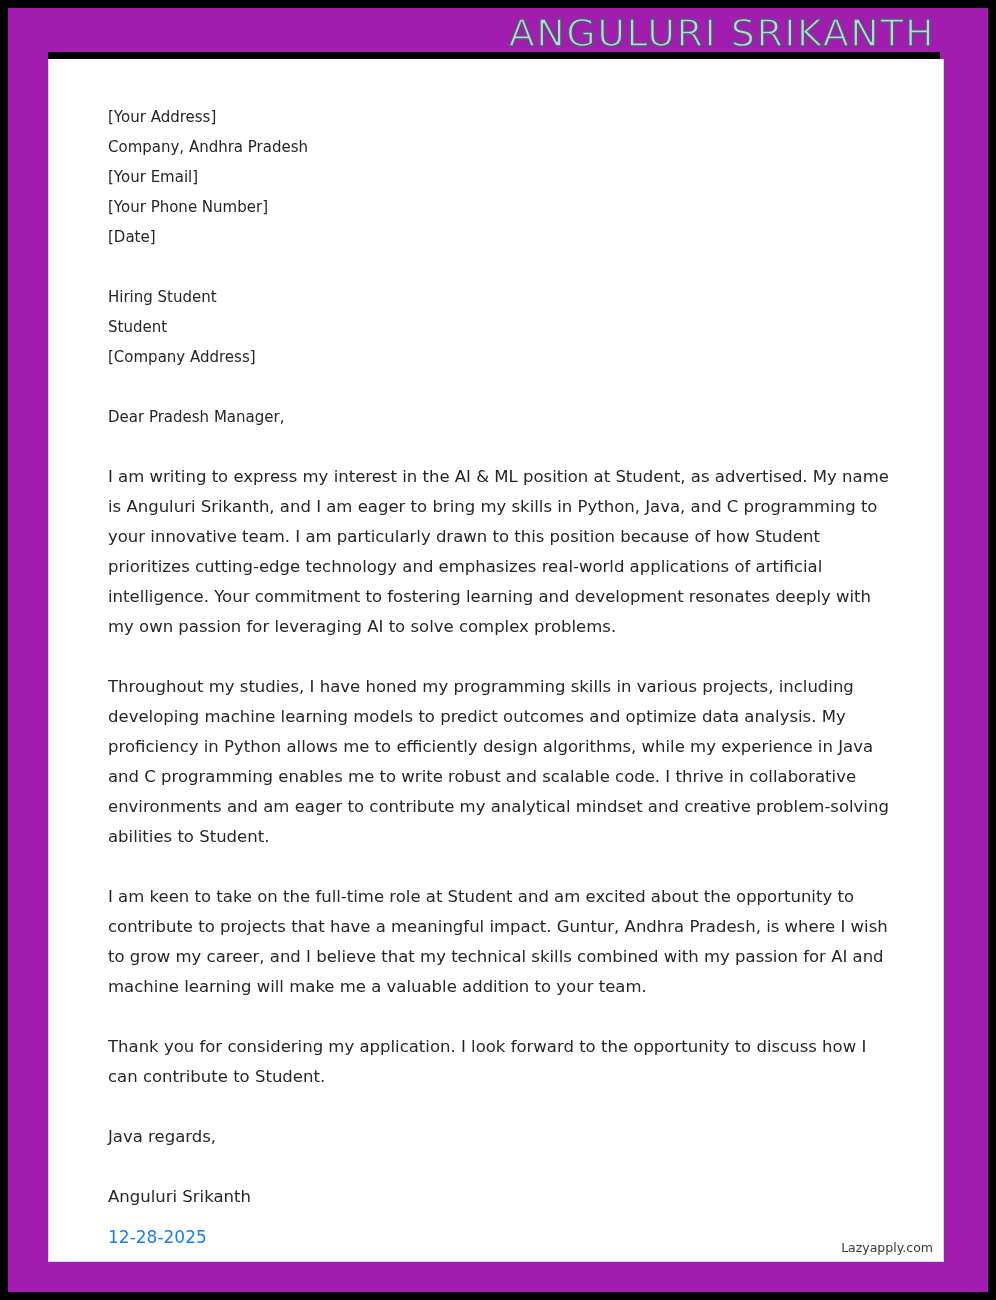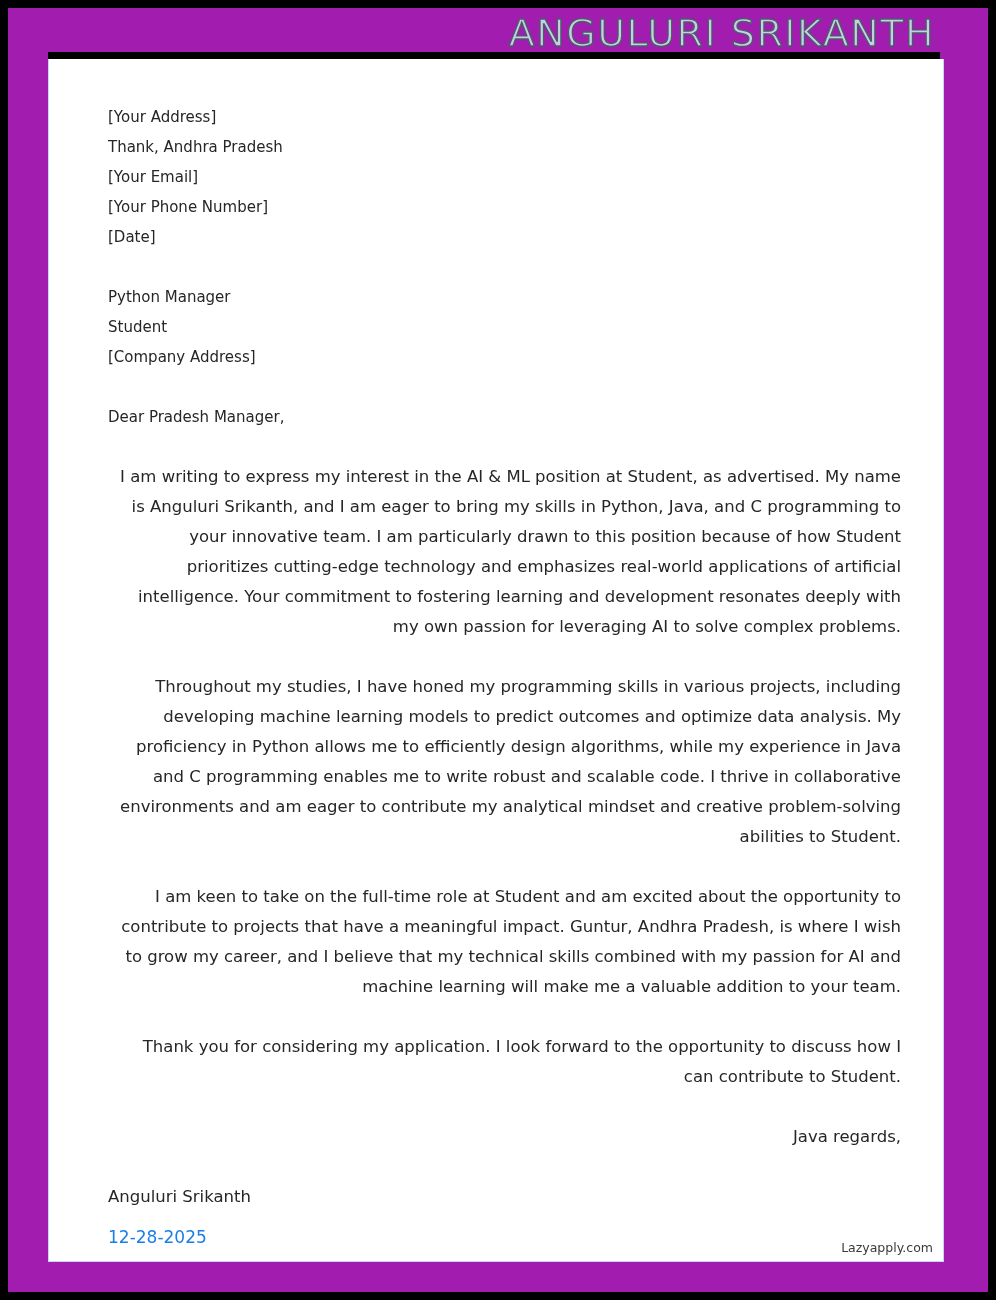--- a/index.html
+++ b/index.html
@@ -87,21 +87,21 @@
     margin: 0 0 30px 0;
   }
   .block:last-child {
     margin-bottom: 0;
   }
   .para {
     font-size: 16.5px;
     line-height: 30px;
     color: #262626;
     margin: 16px 0 30px 0;
-    text-align: right;
+    text-align: left;
   }
   .signature-name {
     font-size: 16.5px;
     line-height: 30px;
     color: #262626;
     margin: 0 0 10px 0;
   }
   .signature-date {
     font-size: 17px;
     line-height: 30px;
@@ -129,28 +129,28 @@
     <div class="header-title">ANGULURI SRIKANTH</div>
   </div>
 
   <div class="header-rule"></div>
 
   <div class="sheet">
     <div class="sheet-inner">
 
       <div class="block">
         <div class="line">[Your Address]</div>
-        <div class="line">Thank, Andhra Pradesh</div>
+        <div class="line">Company, Andhra Pradesh</div>
         <div class="line">[Your Email]</div>
         <div class="line">[Your Phone Number]</div>
         <div class="line">[Date]</div>
       </div>
 
       <div class="block">
-        <div class="line">Python Manager</div>
+        <div class="line">Hiring Student</div>
         <div class="line">Student</div>
         <div class="line">[Company Address]</div>
       </div>
 
       <div class="block">
         <div class="line">Dear Pradesh Manager,</div>
       </div>
 
       <p class="para">I am writing to express my interest in the AI &amp; ML position at Student, as advertised. My name is Anguluri Srikanth, and I am eager to bring my skills in Python, Java, and C programming to your innovative team. I am particularly drawn to this position because of how Student prioritizes cutting-edge technology and emphasizes real-world applications of artificial intelligence. Your commitment to fostering learning and development resonates deeply with my own passion for leveraging AI to solve complex problems.</p>
       <p class="para">Throughout my studies, I have honed my programming skills in various projects, including developing machine learning models to predict outcomes and optimize data analysis. My proficiency in Python allows me to efficiently design algorithms, while my experience in Java and C programming enables me to write robust and scalable code. I thrive in collaborative environments and am eager to contribute my analytical mindset and creative problem-solving abilities to Student.</p>

